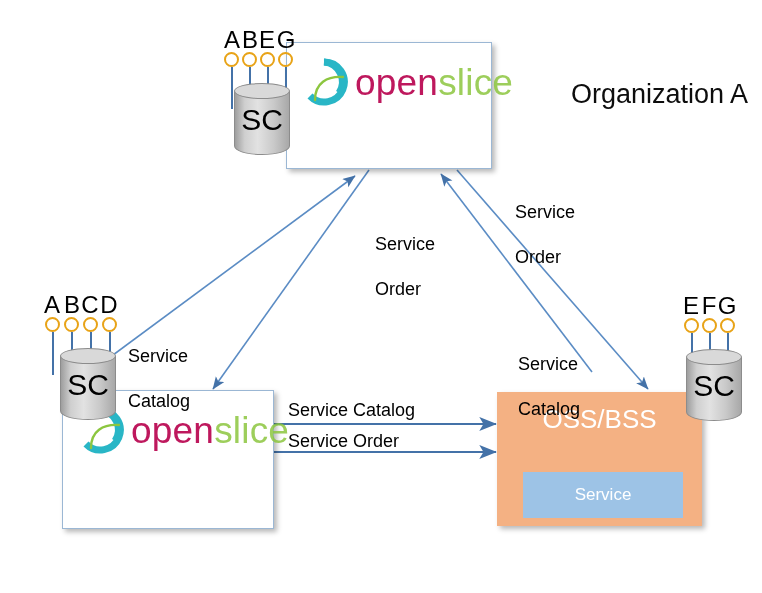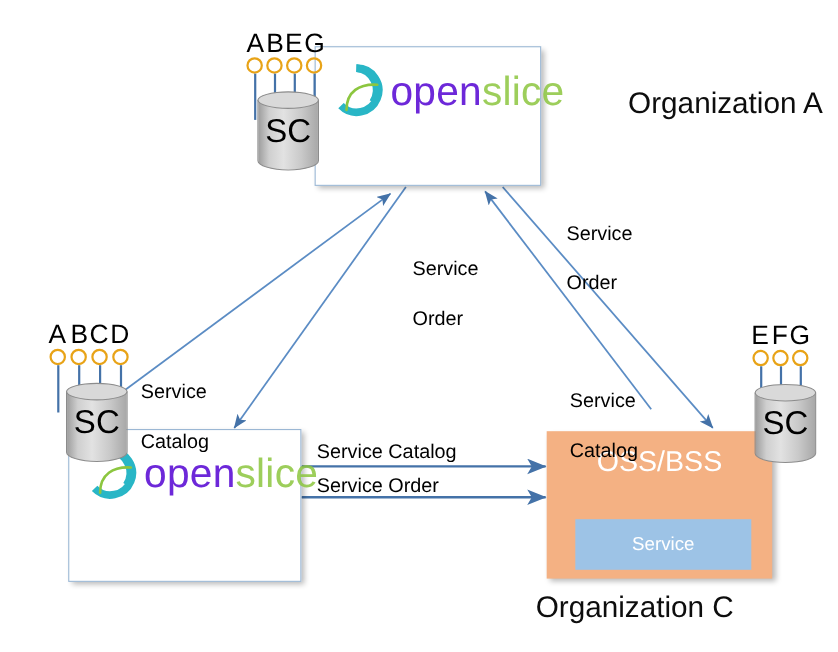--- a/index.html
+++ b/index.html
@@ -38,21 +38,21 @@
   }
 
   
   .logo-wrap { display: flex; align-items: center; }
   .logo-text {
     font-size: 37px;
     letter-spacing: 0.2px;
     line-height: 1;
     white-space: nowrap;
   }
-  .logo-open { color: #6d28d9; }
+  .logo-open { color: #be185d; }
   .logo-slice { color: #8CC63F; opacity: .85; }
 
   
   .cyl {
     position: absolute;
   }
   .cyl-body {
     position: absolute;
     left: 0; top: 8px;
     width: 100%; height: calc(100% - 8px);
@@ -238,21 +238,20 @@
     </div>
   </div>
 
   <div class="abs org-c-box" style="left:497px; top:392px; width:205px; height:134px;">
     <div class="ossbss-title">OSS/BSS</div>
     <div class="abs so-box" style="left:26px; top:80px; width:160px; height:46px;">
       <div>Service</div>
     </div>
   </div>
 
-  <div class="abs org-label" style="left:487px; top:537px;">Organization C</div>
 
   <div class="abs" style="left:677px; top:292px; width:80px; height:110px;">
     <div class="node-letter" style="left:4px; top:0px; width:20px;">E</div>
     <div class="node-letter" style="left:22px; top:0px; width:20px;">F</div>
     <div class="node-letter" style="left:40px; top:0px; width:20px;">G</div>
 
     <div class="node-ring" style="left:7px; top:26px;"></div>
     <div class="node-ring" style="left:25px; top:26px;"></div>
     <div class="node-ring" style="left:43px; top:26px;"></div>
 

